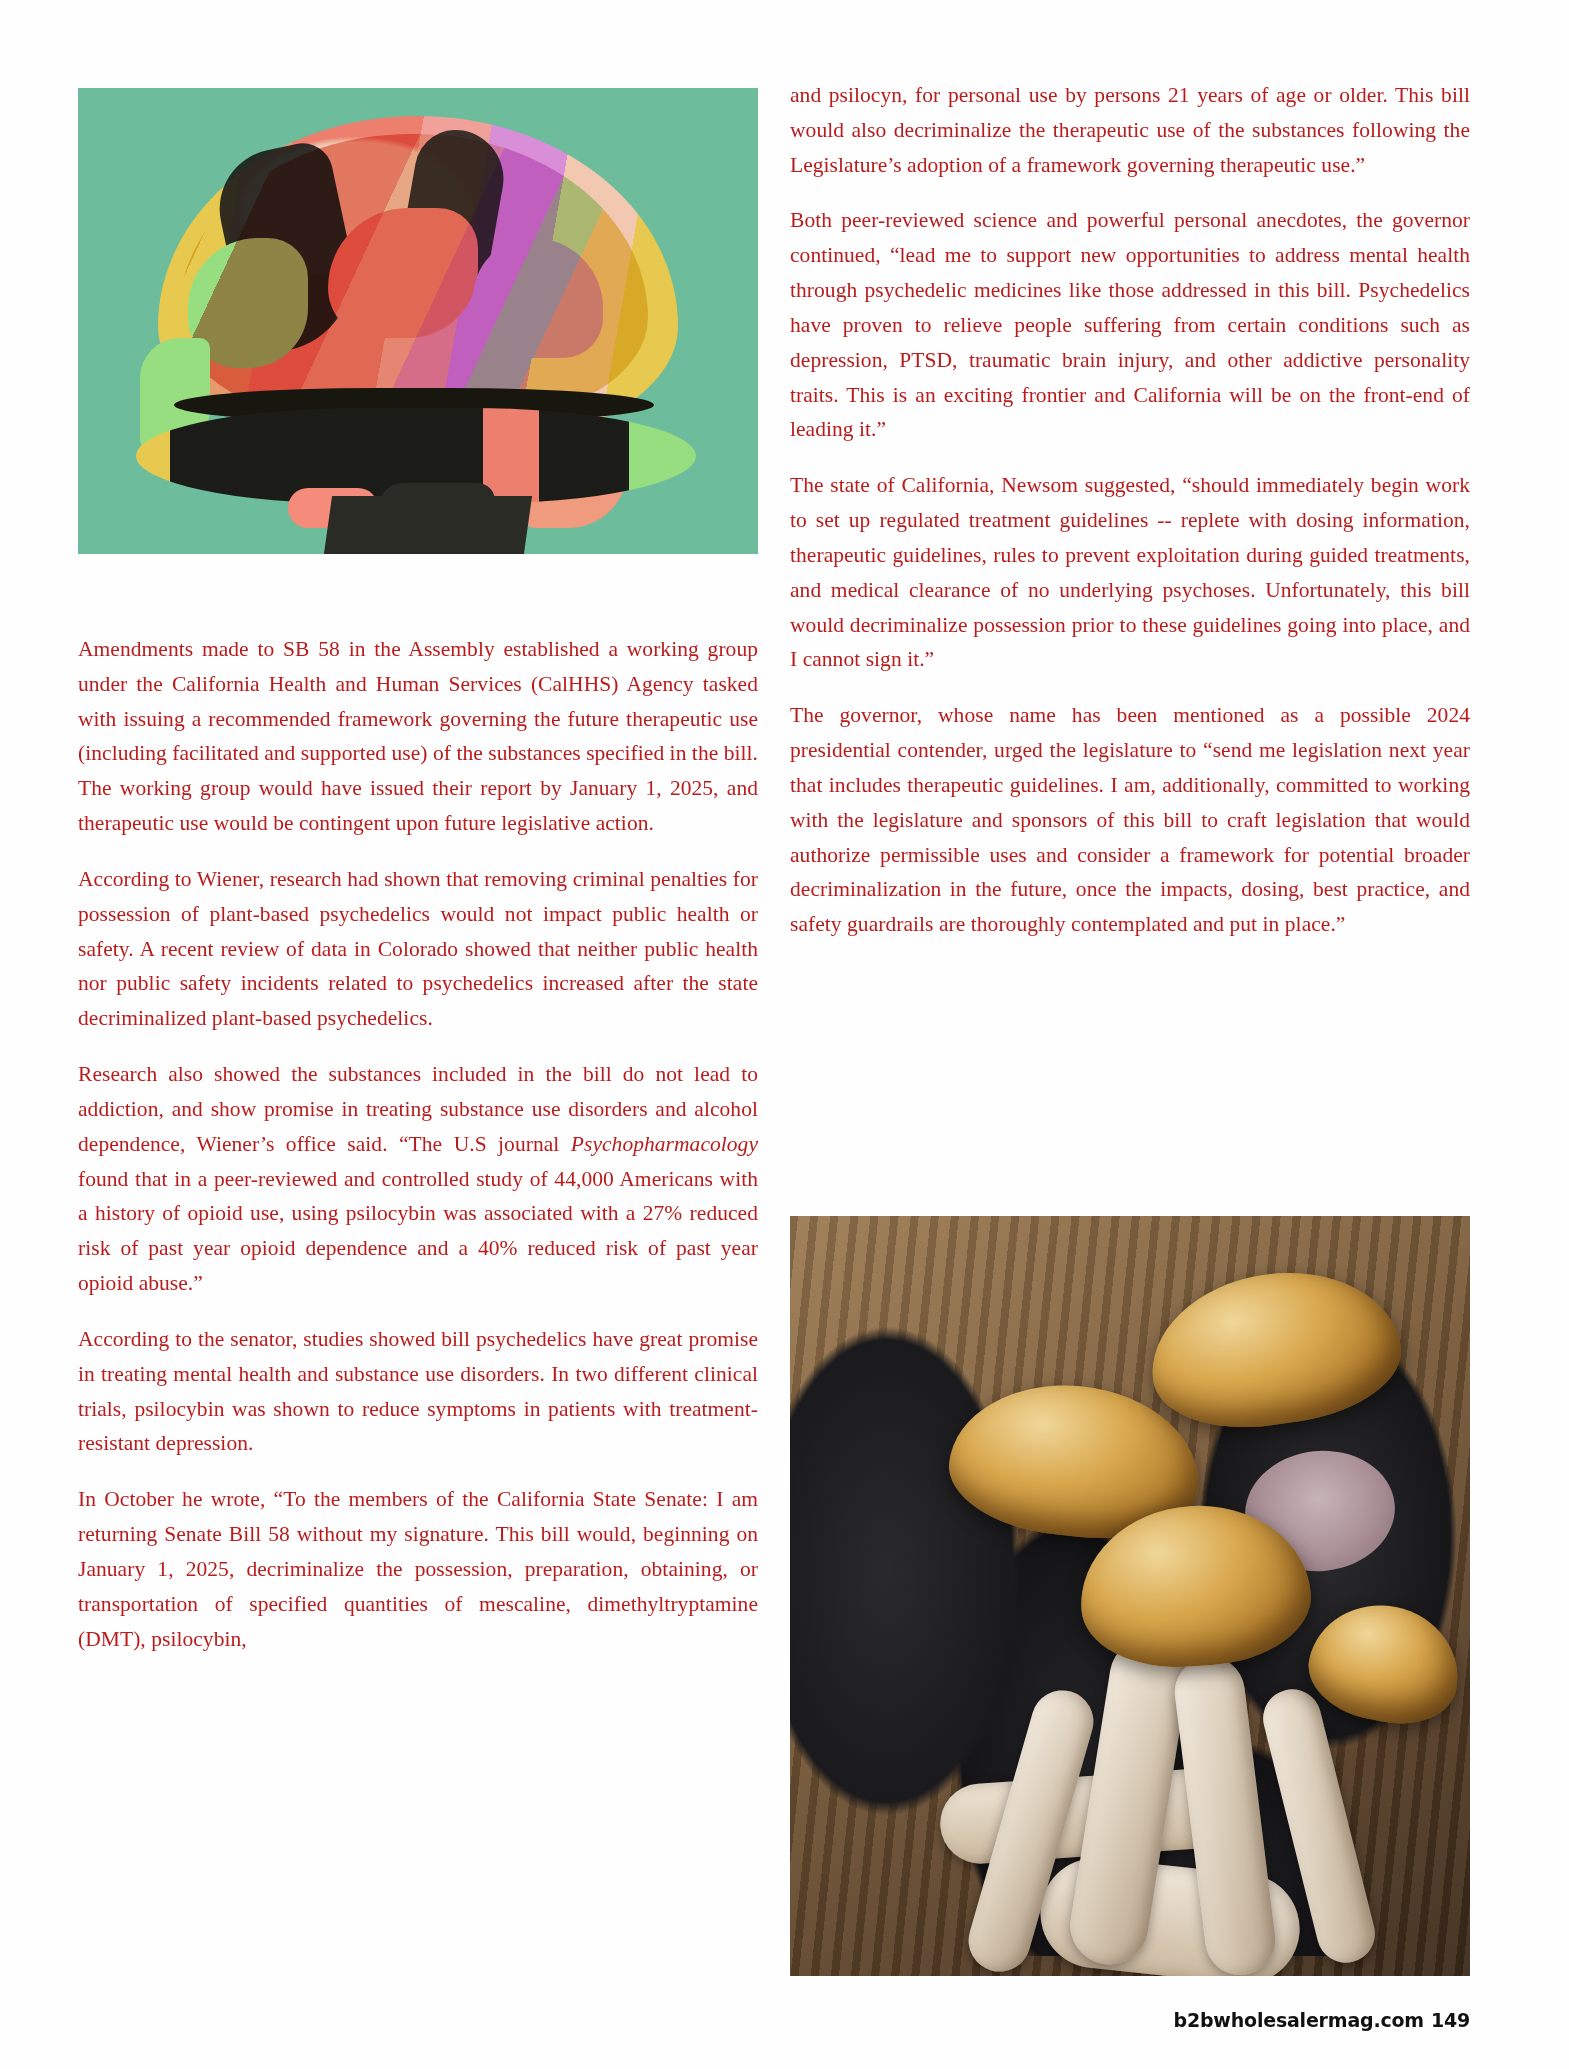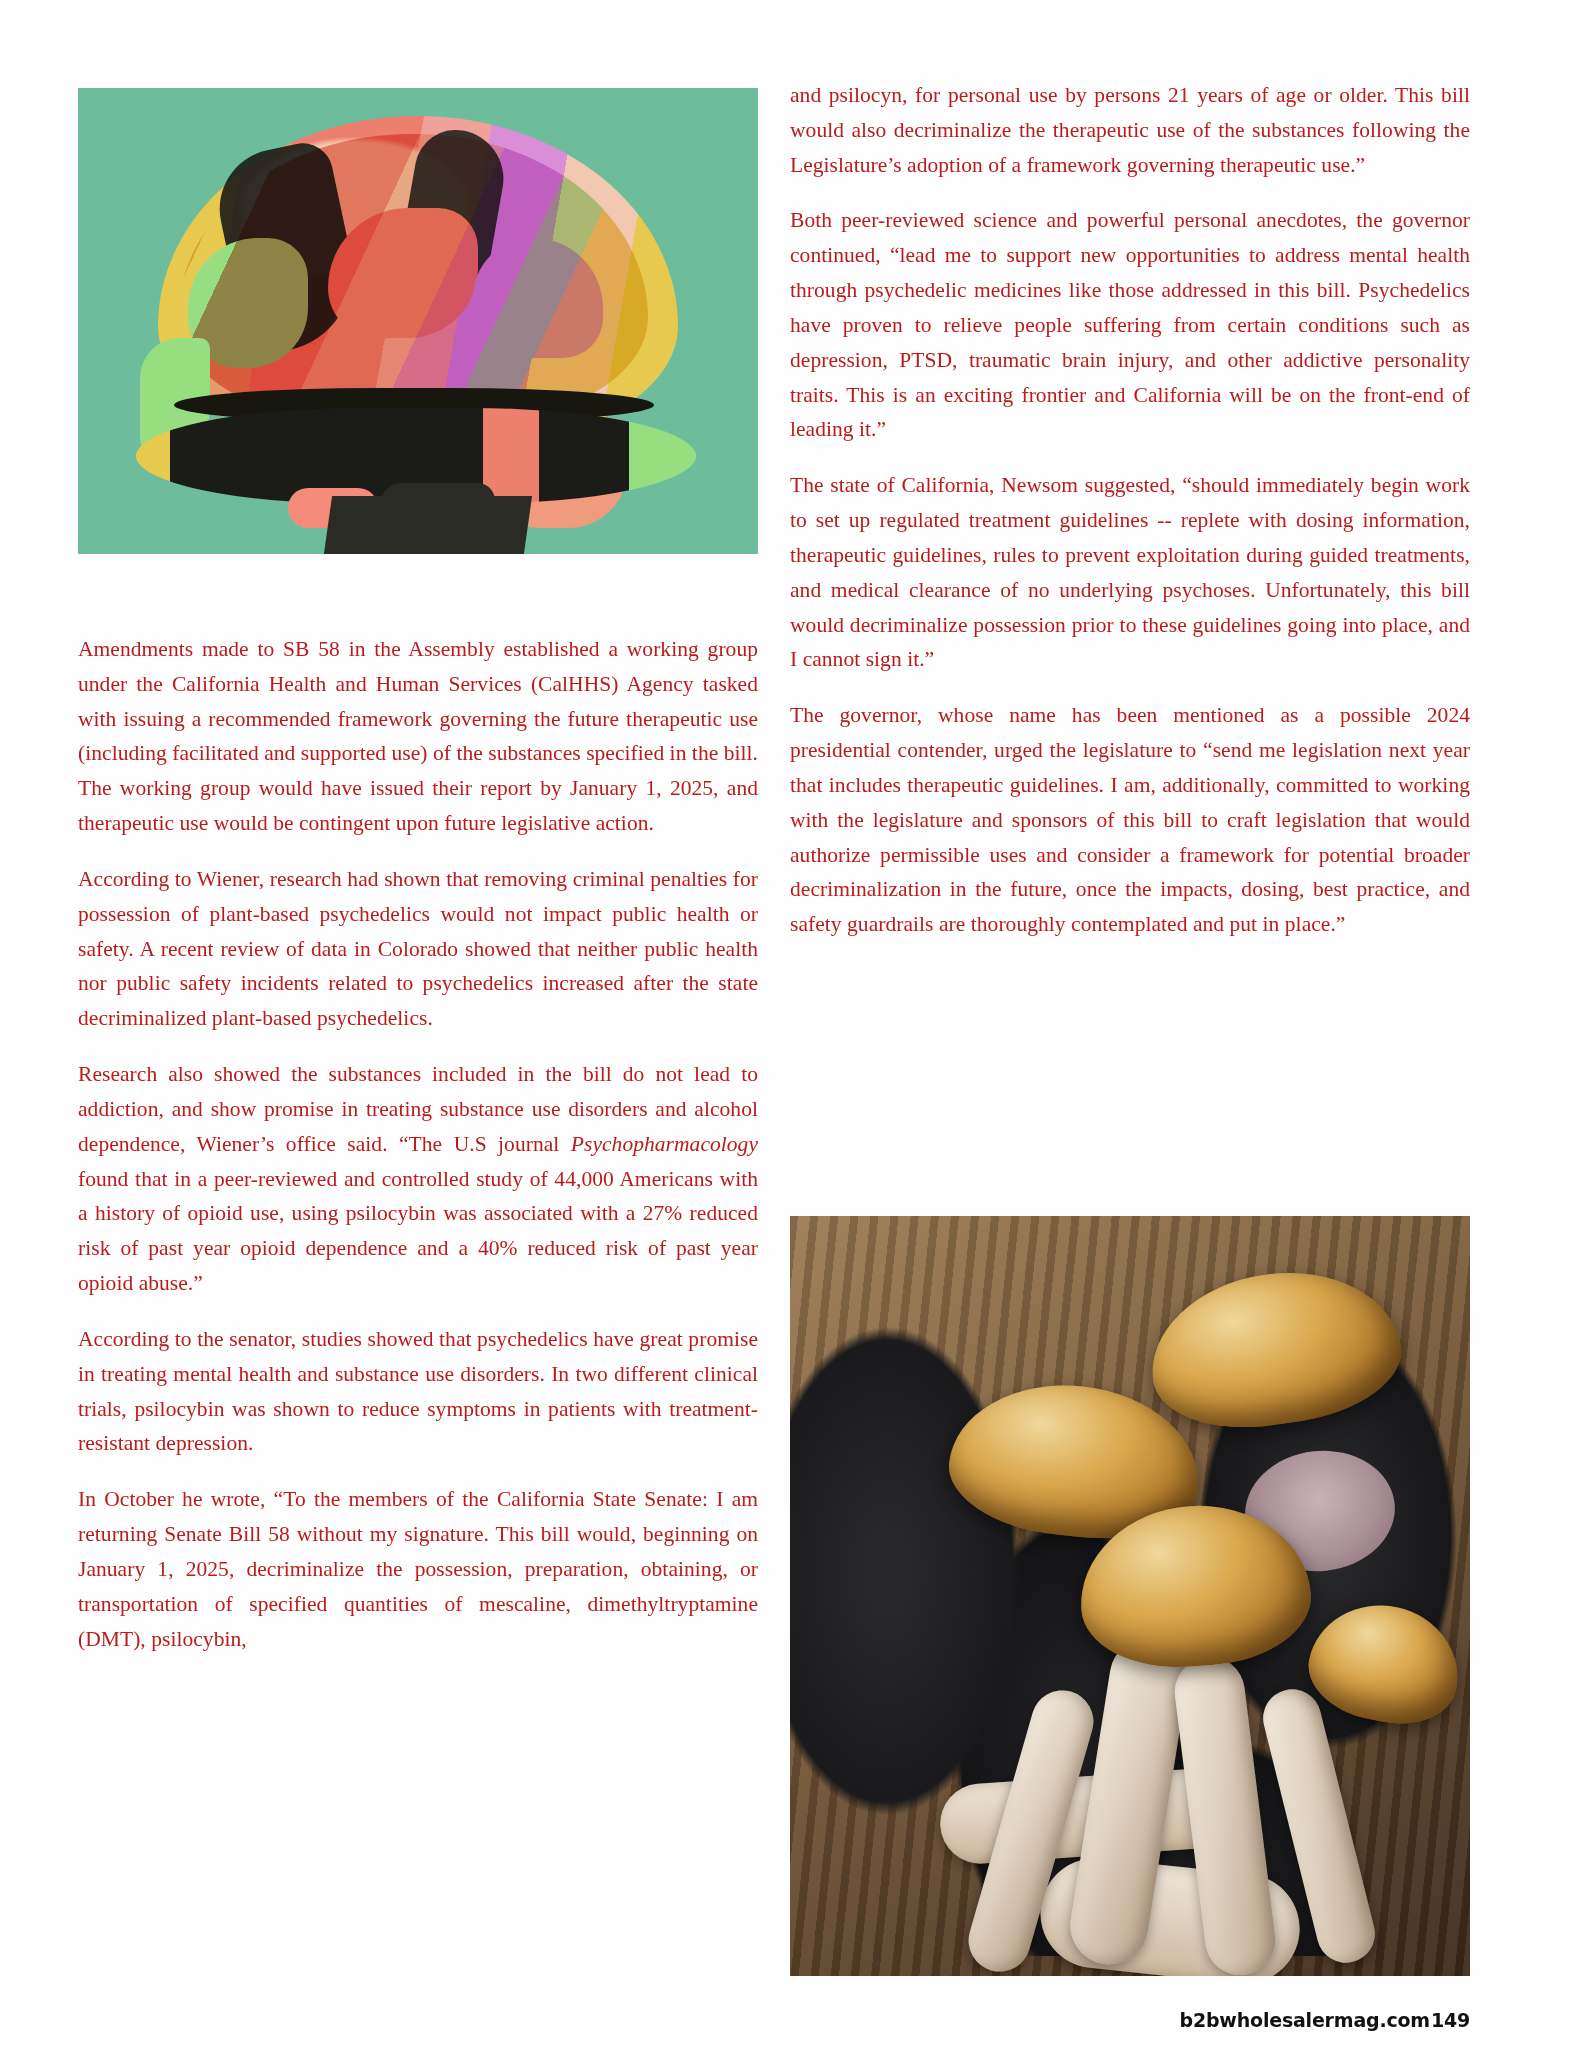--- a/index.html
+++ b/index.html
@@ -207,21 +207,21 @@
   .footer {
     position: absolute;
     right: 99px;
     bottom: 38px;
     font-family: "DejaVu Sans", sans-serif;
     font-size: 19px;
     font-weight: bold;
     color: #111;
     letter-spacing: -0.2px;
   }
-  .footer .pg { margin-left: 1px; }
+  .footer .pg { margin-left: 7px; }
 </style>
 </head>
 <body>
 
 <div class="page">
 
   <div class="art-helmet">
     <div class="shape h-dome"></div>
     <div class="shape h-splotch1"></div>
     <div class="shape h-splotch2"></div>
@@ -235,21 +235,21 @@
     <div class="shape h-brim"></div>
     <div class="shape h-pink-bit"></div>
     <div class="shape h-neck"></div>
     <div class="shape h-strip"></div>
   </div>
 
   <div class="col col-left" style="top:632px;">
     <p class="body">Amendments made to SB 58 in the Assembly established a working group under the California Health and Human Services (CalHHS) Agency tasked with issuing a recommended framework governing the future therapeutic use (including facilitated and supported use) of the substances specified in the bill. The working group would have issued their report by January 1, 2025, and therapeutic use would be contingent upon future legislative action.</p>
     <p class="body">According to Wiener, research had shown that removing criminal penalties for possession of plant-based  psychedelics would not impact public health or safety. A recent review of data in Colorado showed that neither public health nor public safety incidents related to psychedelics increased after the state decriminalized plant-based psychedelics.</p>
     <p class="body"><span>Research also showed the substances included in the bill do not lead to addiction, and show promise in treating substance use disorders and alcohol dependence, Wiener’s office said. “The U.S journal </span><em>Psychopharmacology</em><span> found that in a peer-reviewed and controlled study of 44,000 Americans with a history of opioid use, using psilocybin was associated with a 27% reduced risk of past year opioid dependence and a 40% reduced risk of past year opioid abuse.”</span></p>
-    <p class="body">According to the senator, studies showed that psychedelics have great promise in treating mental health and substance use disorders. In two different clinical trials, psilocybin was shown to reduce symptoms in patients with treatment-resistant depression.</p>
+    <p class="body">According to the senator, studies showed bill psychedelics have great promise in treating mental health and substance use disorders. In two different clinical trials, psilocybin was shown to reduce symptoms in patients with treatment-resistant depression.</p>
     <p class="body">In October he wrote, “To the members of the California State Senate: I am returning Senate Bill 58 without my signature. This bill would, beginning on January 1, 2025, decriminalize the possession, preparation, obtaining, or transportation of specified quantities of mescaline, dimethyltryptamine (DMT), psilocybin,</p>
   </div>
 
   <div class="col col-right" style="top:78px;">
     <p class="body">and psilocyn, for personal use by persons 21 years of age or older. This bill would also decriminalize the therapeutic use of the substances following the Legislature’s adoption of a framework governing therapeutic use.”</p>
     <p class="body">Both peer-reviewed science and powerful personal anecdotes, the governor continued, “lead me to support new opportunities to address mental health through psychedelic medicines like those addressed in this bill. Psychedelics have proven to relieve people suffering from certain conditions such as depression, PTSD, traumatic brain injury, and other addictive personality traits. This is an exciting frontier and California will be on the front-end of leading it.”</p>
     <p class="body">The state of California, Newsom suggested, “should immediately begin work to set up regulated treatment guidelines -- replete with dosing information, therapeutic guidelines, rules to prevent exploitation during guided treatments, and medical clearance of no underlying psychoses. Unfortunately, this bill would decriminalize possession prior to these guidelines going into place, and I cannot sign it.”</p>
     <p class="body">The governor, whose name has been mentioned as a possible 2024 presidential contender, urged the legislature to “send me legislation next year that includes therapeutic guidelines. I am, additionally, committed to working with the legislature and sponsors of this bill to craft legislation that would authorize permissible uses and consider a framework for potential broader decriminalization in the future, once the impacts, dosing, best practice, and safety guardrails are thoroughly contemplated and put in place.”</p>
   </div>
 

